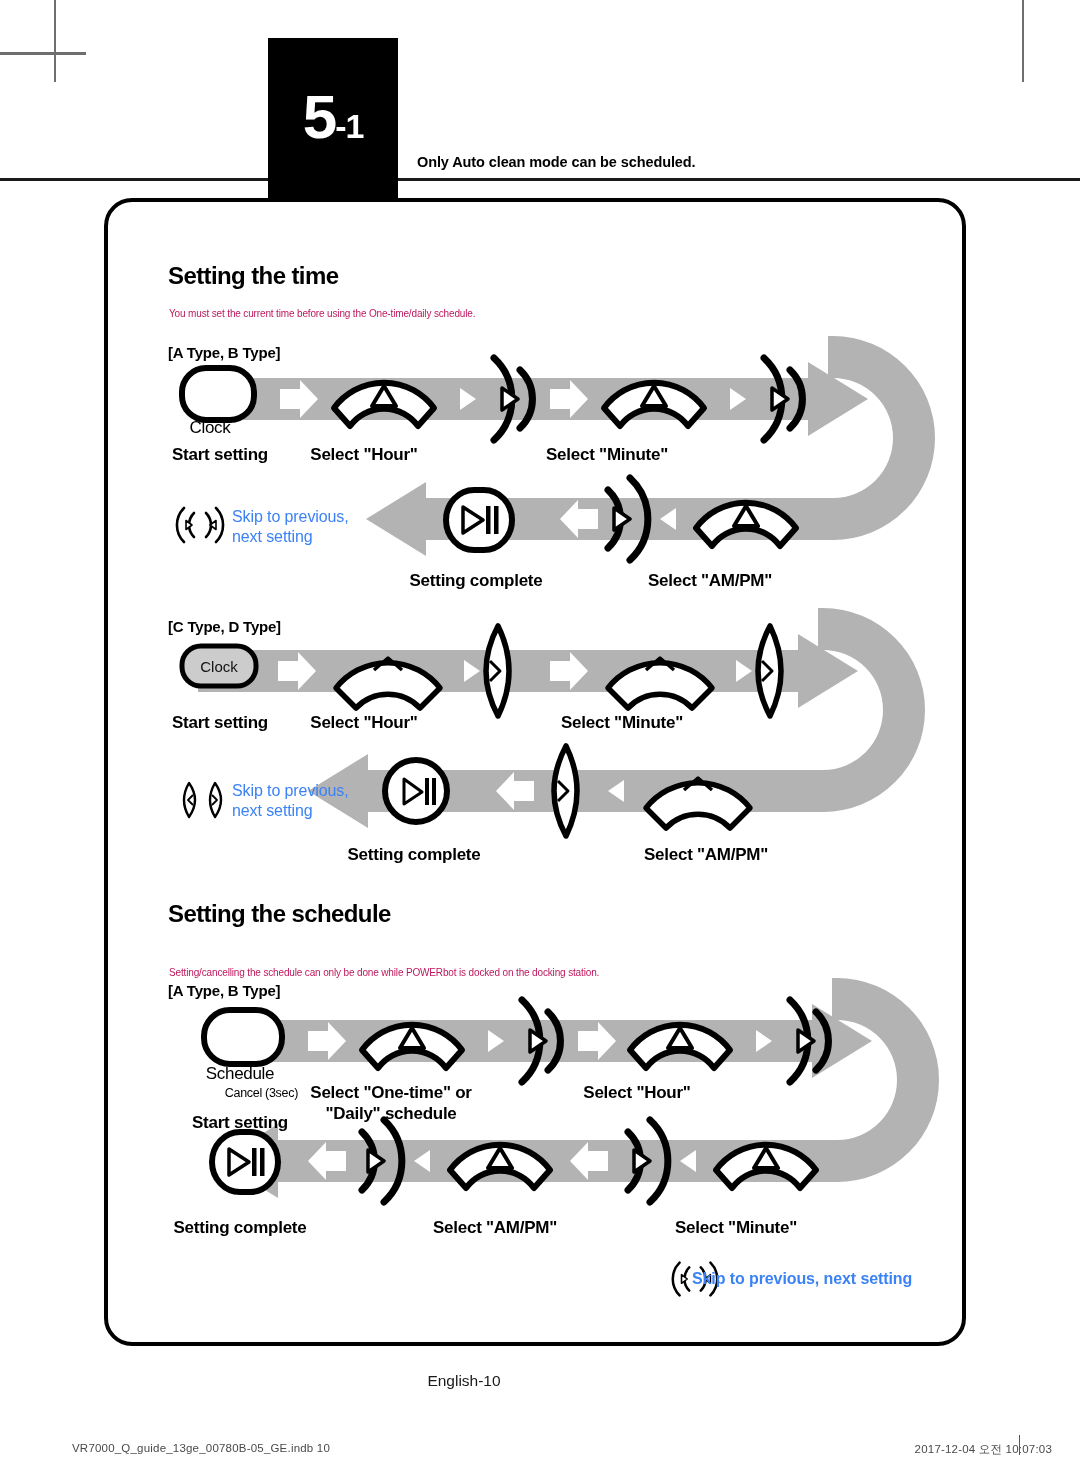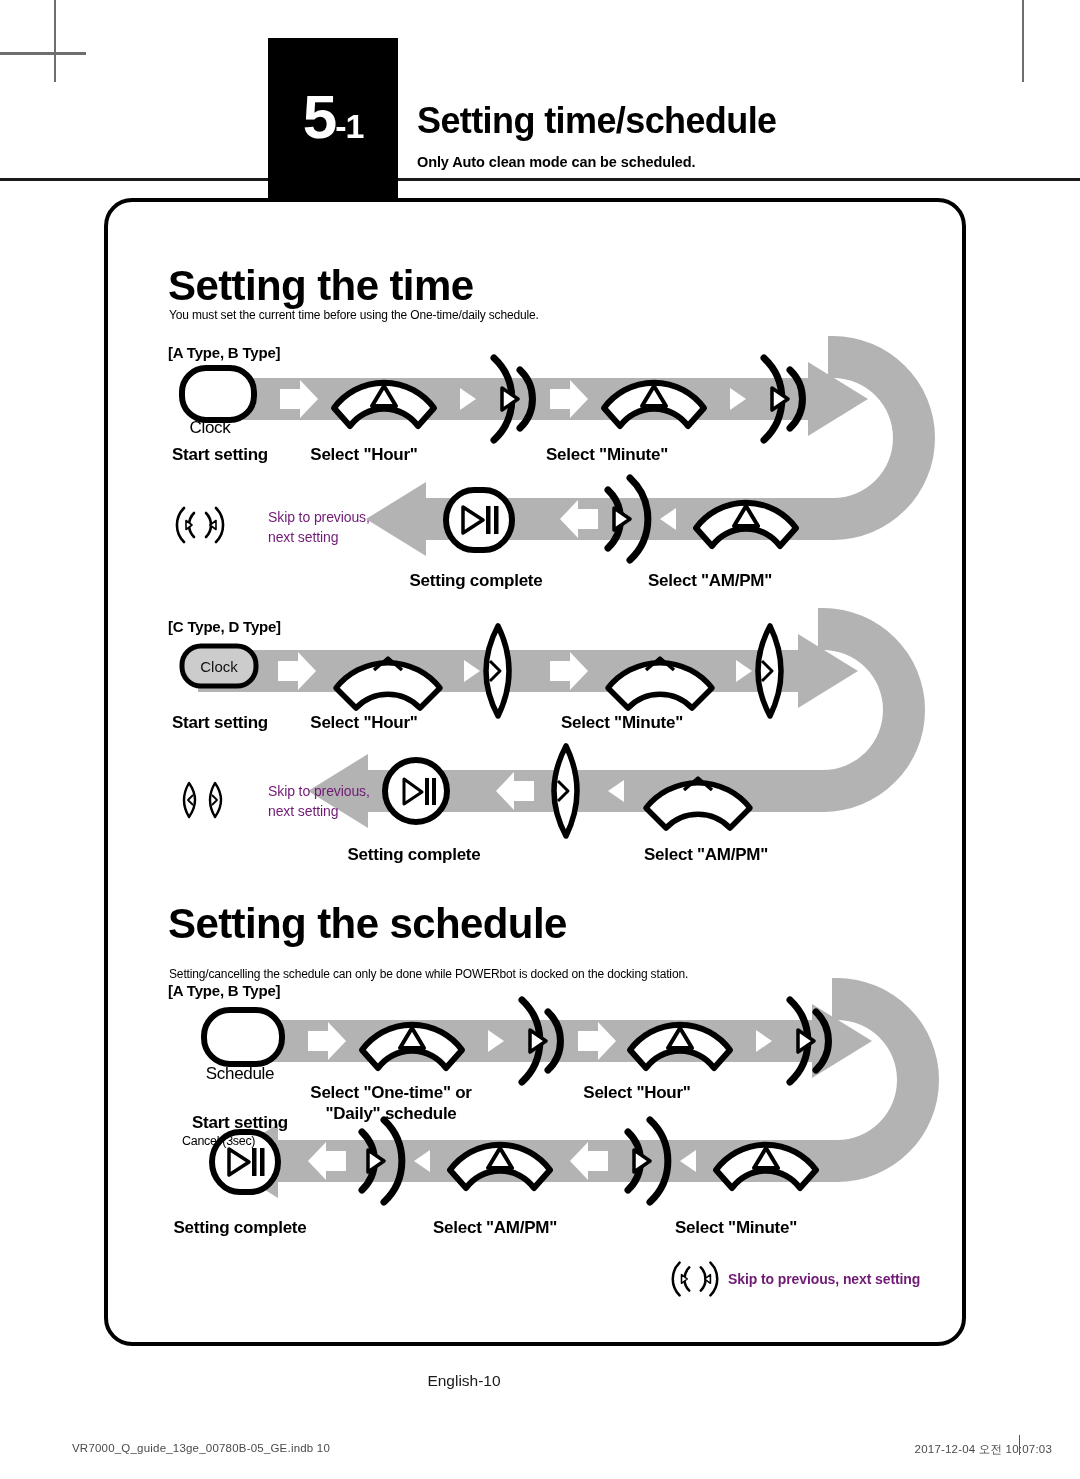--- a/index.html
+++ b/index.html
@@ -24,33 +24,33 @@
   .header-sub{position:absolute;left:417px;top:154px;font-size:14.5px;font-weight:700;
      letter-spacing:-0.1px;}
   .header-rule{position:absolute;left:0;top:178px;width:1080px;height:3px;background:#1a1a1a;}
 
   
   #content-box{position:absolute;left:104px;top:198px;width:862px;height:1148px;
      border:4px solid #000;border-radius:28px;box-sizing:border-box;background:#fff;}
   .box-notch{position:absolute;left:160px;top:0px;width:136px;height:58px;background:#fff;}
 
   
-  .sec-title{position:absolute;font-size:42px;font-weight:700;letter-spacing:-0.6px;}
-  .sec-desc{position:absolute;font-size:12px;letter-spacing:-0.15px;color:#000000;}
+  .sec-title{position:absolute;font-size:24px;font-weight:700;letter-spacing:-0.6px;}
+  .sec-desc{position:absolute;font-size:10px;letter-spacing:-0.15px;color:#be185d;}
   .type-label{position:absolute;font-size:15px;font-weight:700;letter-spacing:-0.2px;}
 
   
   .cap{position:absolute;font-size:17px;font-weight:700;text-align:center;
        letter-spacing:-0.25px;line-height:21px;white-space:nowrap;}
   .cap.wrap{white-space:normal;}
-  .note{position:absolute;font-size:14px;color:#701a75;line-height:20px;letter-spacing:-0.1px;margin-left:36px;}
+  .note{position:absolute;font-size:16px;color:#3b82f6;line-height:20px;letter-spacing:-0.1px;}
   .btn-label{position:absolute;font-size:17px;text-align:center;letter-spacing:-0.3px;
        white-space:nowrap;}
-  .btn-sub{position:absolute;font-size:12.5px;text-align:left;white-space:nowrap;
-       letter-spacing:-0.3px;margin-top:48px;}
+  .btn-sub{position:absolute;font-size:12.5px;text-align:right;white-space:nowrap;
+       letter-spacing:-0.3px;}
 
   
   .flow{position:absolute;overflow:visible;}
   svg{display:block;}
 
   
   #page-num{position:absolute;left:0;top:1372px;width:928px;text-align:center;
      font-size:15.5px;letter-spacing:0px;color:#1a1a1a;}
   .foot{position:absolute;font-size:11.5px;color:#4a4a4a;letter-spacing:0.2px;
      font-family:"Liberation Sans","DejaVu Sans",sans-serif;}
@@ -65,21 +65,20 @@
 <div class="crop h" style="left:0;top:52px;"></div>
 <div class="crop v" style="left:1022px;top:0;"></div>
 
 <div id="header">
   <div class="header-rule"></div>
   <div class="chapter-badge">
     <div class="chapter-num">
       <span>5</span><span class="sub">-1</span>
     </div>
   </div>
-  <div class="header-title">Setting time/schedule</div>
   <div class="header-sub">Only Auto clean mode can be scheduled.</div>
 </div>
 
 <div id="content-box">
   <div class="box-notch"></div>
 </div>
 
 <div class="sec-title" style="left:168px;top:262px;">Setting the time</div>
 <div class="sec-desc" style="left:169px;top:308px;">You must set the current time before using the One-time/daily schedule.</div>
 

